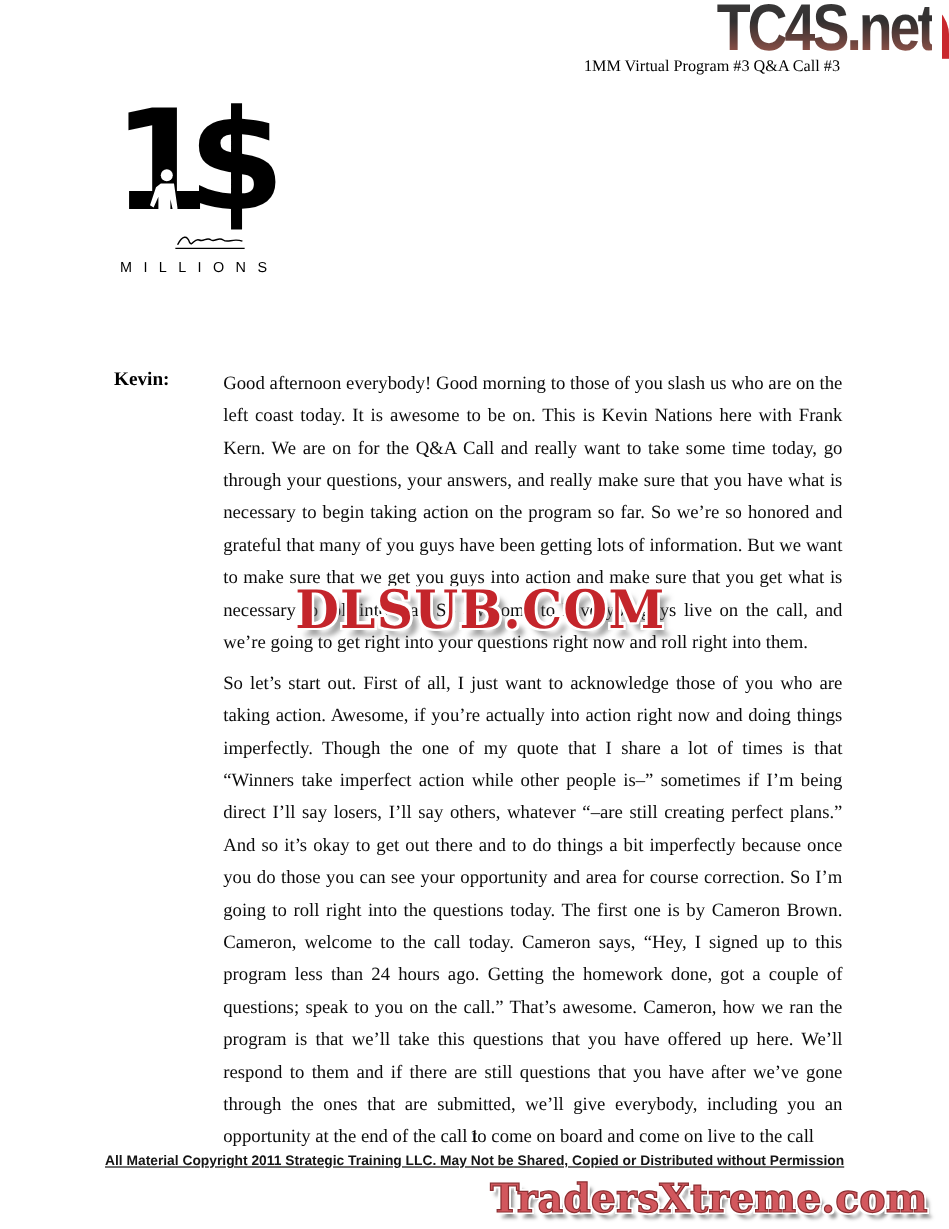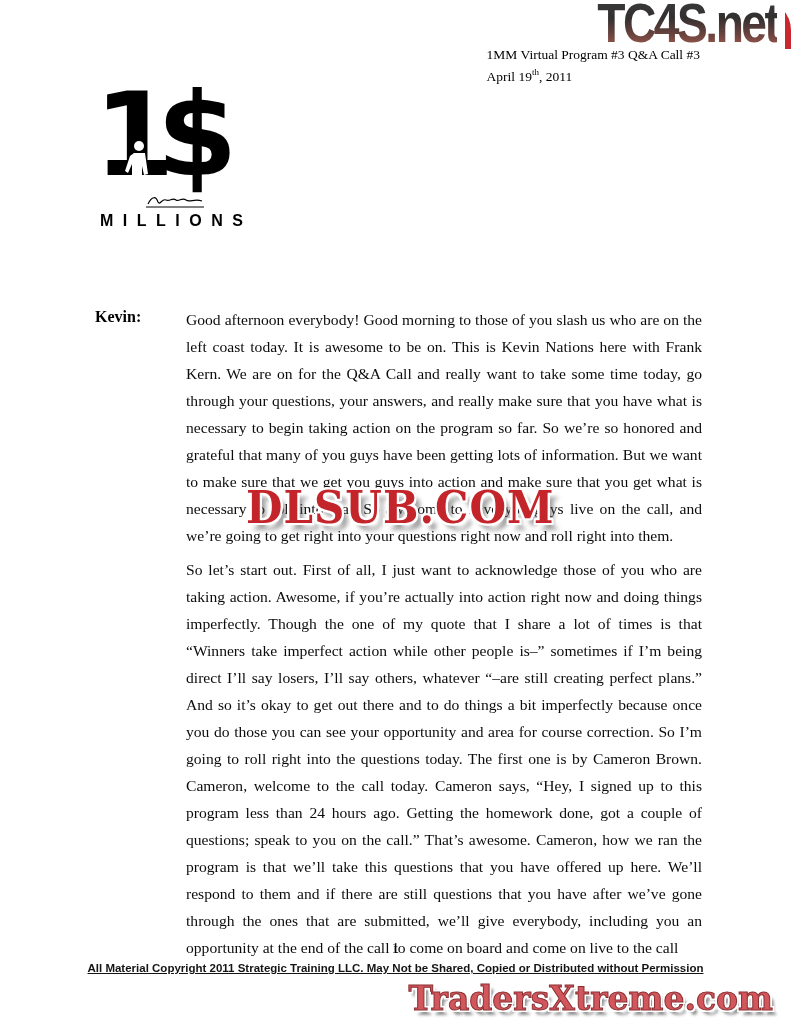--- a/index.html
+++ b/index.html
@@ -37,22 +37,22 @@
   .brand-logo { position:absolute; left:94px; top:84px; width:142px; height:146px; }
   .big-chars {
     position:absolute; top:-8px; left:0;
     font-family:"DejaVu Sans", sans-serif; font-weight:700;
     font-size:116px; line-height:118px; letter-spacing:-18px; color:#000;
   }
   .person-icon { position:absolute; left:30px; top:56px; width:32px; height:66px; z-index:2; }
   .signature-icon { position:absolute; left:52px; bottom:22px; width:58px; height:14px; z-index:3; }
   .millions-caption {
     position:absolute; bottom:0; left:6px;
-    font-family:"Liberation Sans", sans-serif; font-weight:700;
-    font-size:16px; letter-spacing:9.5px; color:#000; white-space:nowrap;
+    font-family:"Liberation Sans", sans-serif; font-weight:400;
+    font-size:12px; letter-spacing:9.5px; color:#000; white-space:nowrap;
   }
 
   
   .transcript { position:absolute; left:95px; top:266px; width:612px;margin-top:40px; }
   .speaker {
     position:absolute; left:0; top:2px;
     font-weight:700; font-size:16px; color:#000;
   }
   .transcript p {
     margin:0 0 0 91px; width:516px;
@@ -98,21 +98,20 @@
 </head>
 <body>
 
 <div class="page">
 
   <div class="tc4s-logo">TC4S.net</div>
   <div class="corner-box"></div>
 
   <div class="header-lines">
     <div>1MM Virtual Program #3 Q&amp;A Call #3</div>
-    <div><span>April 19</span><sup>th</sup><span>, 2011</span></div>
   </div>
 
   <div class="brand-logo">
     <div class="big-chars">1$</div>
     <svg class="person-icon" viewBox="0 0 32 66" xmlns="http://www.w3.org/2000/svg">
       <g fill="#ffffff">
         <circle cx="15" cy="6" r="5"></circle>
         <path d="M10 13 L21 13 L24 34 L20 35 L18 26 L18 40 L16 63 L12.5 63 L13 42 L11 42 L10 63 L6.5 63 L8 40 L8 24 L4 33 L1 31 L6 16 Z"></path>
       </g>
     </svg>

